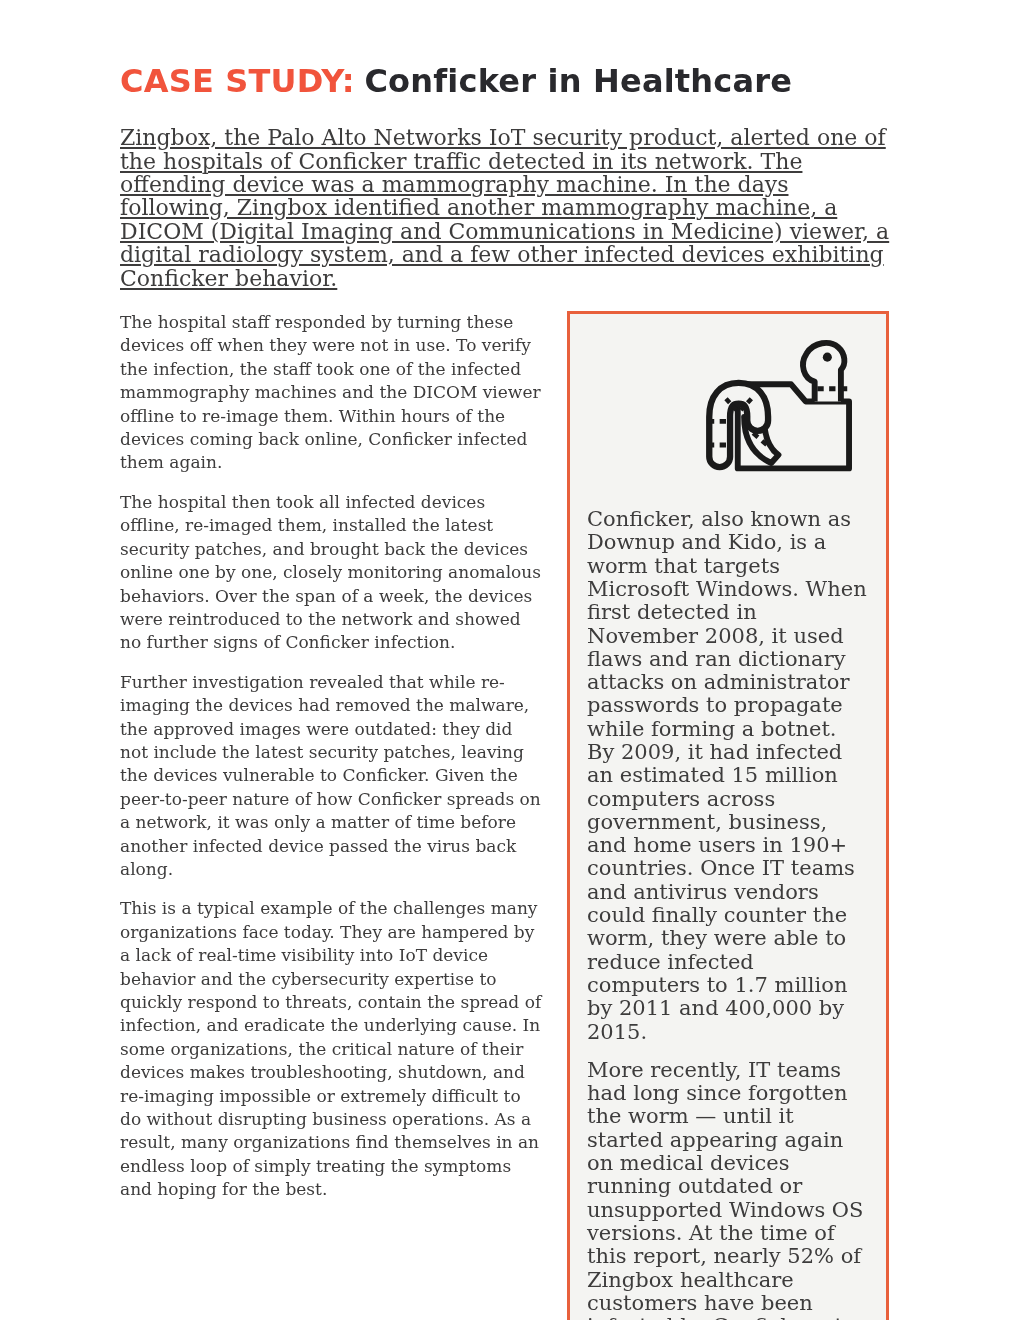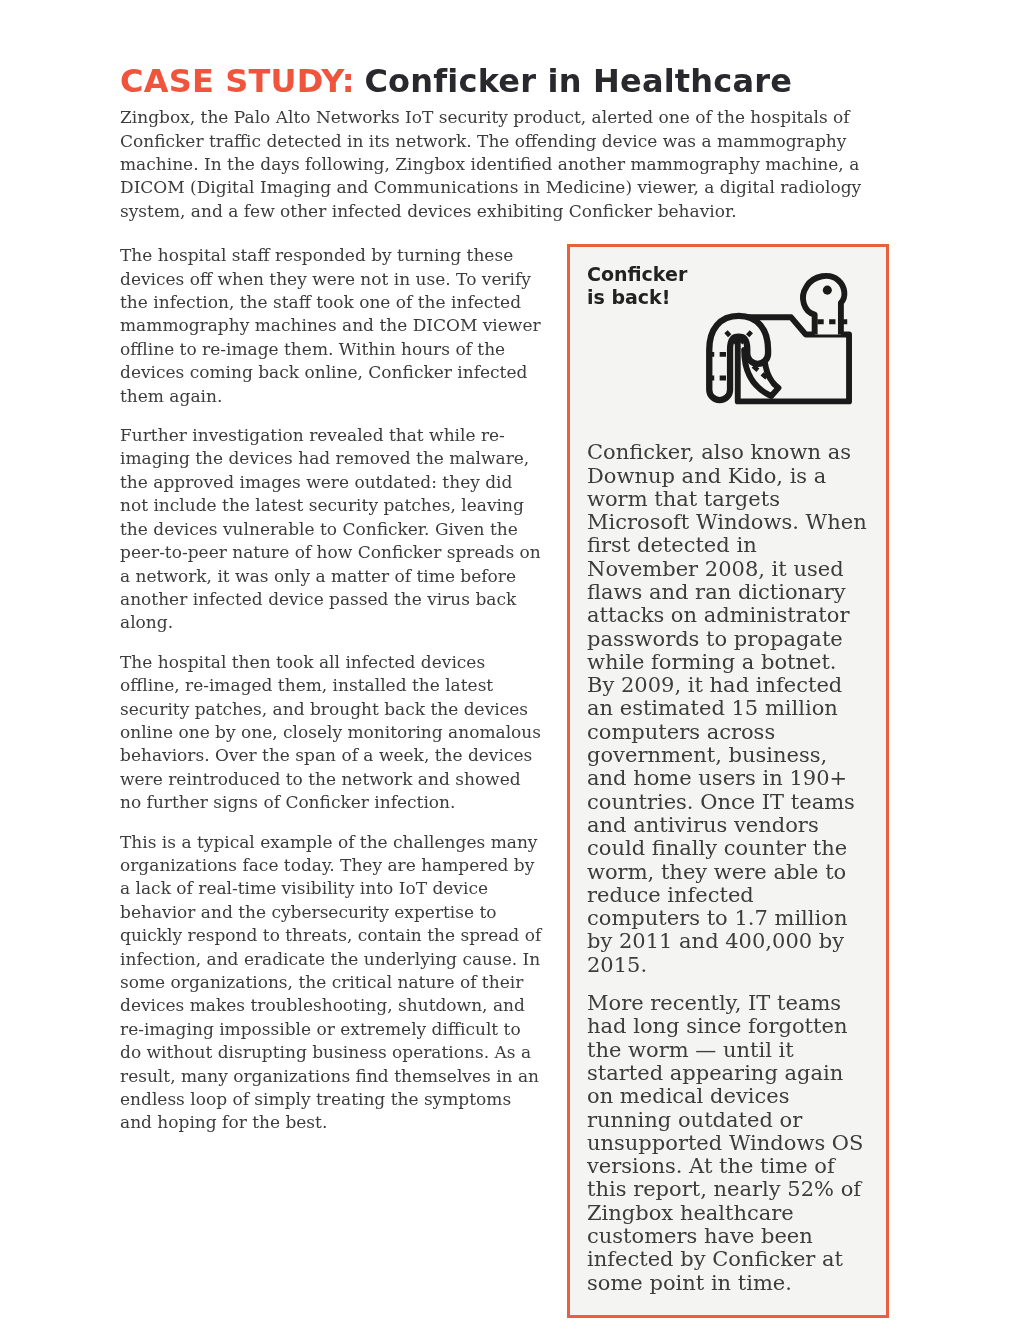--- a/index.html
+++ b/index.html
@@ -5,24 +5,24 @@
   html,body{margin:0;padding:0;}
   body{
     width:1020px;height:1320px;background:#ffffff;
     font-family:"DejaVu Serif","Liberation Serif",serif;
     color:#3d3c3c;overflow:hidden;
   }
   .page{padding:64px 130px 0 120px;box-sizing:border-box;}
   h1{
     font-family:"DejaVu Sans","Liberation Sans",sans-serif;
     font-size:32px;font-weight:bold;letter-spacing:0.2px;
-    color:#29292d;margin:0 0 7px 0;line-height:1.1;
+    color:#29292d;margin:0 0 27px 0;line-height:1.1;
   }
   .accent{color:#f1543c;margin-right:0.30em;}
-  .intro{font-size:17px;line-height:23.4px;margin:0 0 21px 0;width:770px;}
+  .intro{font-size:22px;line-height:23.4px;margin:0 0 21px 0;width:770px;text-decoration:underline;}
   .columns{display:flex;gap:22px;align-items:flex-start;}
   .left-col{width:425px;font-size:17px;line-height:23.4px;}
   .left-col p{margin:0 0 16px 0;}
   .callout{
     width:322px;box-sizing:border-box;flex-shrink:0;
     border:3px solid #e8603c;background:#f4f4f2;
     padding:14px 17px 20px 17px;
   }
   .callout h2{
     font-family:"DejaVu Sans","Liberation Sans",sans-serif;
@@ -42,22 +42,22 @@
   <h1>
     <span class="accent">CASE STUDY:</span><span>Conficker in Healthcare</span>
   </h1>
 
   <p class="intro">Zingbox, the Palo Alto Networks IoT security product, alerted one of the hospitals of Conficker traffic detected in its network. The offending device was a mammography machine. In the days following, Zingbox identified another mammography machine, a DICOM (Digital Imaging and Communications in Medicine) viewer, a digital radiology system, and a few other infected devices exhibiting Conficker behavior.</p>
 
   <div class="columns">
 
     <div class="left-col">
       <p>The hospital staff responded by turning these devices off when they were not in use. To verify the infection, the staff took one of the infected mammography machines and the DICOM viewer offline to re-image them. Within hours of the devices coming back online, Conficker infected them again.</p>
+      <p>The hospital then took all infected devices offline, re-imaged them, installed the latest security patches, and brought back the devices online one by one, closely monitoring anomalous behaviors. Over the span of a week, the devices were reintroduced to the network and showed no further signs of Conficker infection.</p>
       <p>Further investigation revealed that while re-imaging the devices had removed the malware, the approved images were outdated: they did not include the latest security patches, leaving the devices vulnerable to Conficker. Given the peer-to-peer nature of how Conficker spreads on a network, it was only a matter of time before another infected device passed the virus back along.</p>
-      <p>The hospital then took all infected devices offline, re-imaged them, installed the latest security patches, and brought back the devices online one by one, closely monitoring anomalous behaviors. Over the span of a week, the devices were reintroduced to the network and showed no further signs of Conficker infection.</p>
       <p>This is a typical example of the challenges many organizations face today. They are hampered by a lack of real-time visibility into IoT device behavior and the cybersecurity expertise to quickly respond to threats, contain the spread of infection, and eradicate the underlying cause. In some organizations, the critical nature of their devices makes troubleshooting, shutdown, and re-imaging impossible or extremely difficult to do without disrupting business operations. As a result, many organizations find themselves in an endless loop of simply treating the symptoms and hoping for the best.</p>
     </div>
 
     <aside class="callout">
       <svg class="worm-icon" viewBox="0 0 190 168" fill="none" stroke="#1a1a1a" stroke-width="6.5" stroke-linejoin="round">
 
         <path d="M45,60 H104 L120,79 H168 V153 H45 Z"></path>
 
         <path d="M52,96 C52,120 62,138 82,147 L90,138 C77,129 74,112 74,96 Z" fill="#f4f4f2"></path>
 
@@ -68,19 +68,18 @@
         <path d="M12,127 H38" stroke-width="5.5" stroke-dasharray="7 6"></path>
         <path d="M32,76 L45,90" stroke-width="5" stroke-dasharray="6 5"></path>
         <path d="M60,76 L47,90" stroke-width="5" stroke-dasharray="6 5"></path>
         <path d="M62,114 L77,127" stroke-width="5" stroke-dasharray="7 6"></path>
 
         <path d="M130,79 V57 C118,54 113,38 121,26 C129,13 147,11 156,19 C164,26 165,38 159,44 L159,79" fill="#f4f4f2"></path>
         <path d="M133,65 H167" stroke-width="5.5" stroke-dasharray="7 6"></path>
         <circle cx="144" cy="30" r="5" fill="#1a1a1a" stroke="none"></circle>
       </svg>
 
-      <h2>Conficker is back!</h2>
       <p>Conficker, also known as Downup and Kido, is a worm that targets Microsoft Windows. When first detected in November 2008, it used flaws and ran dictionary attacks on administrator passwords to propagate while forming a botnet. By 2009, it had infected an estimated 15 million computers across government, business, and home users in 190+ countries. Once IT teams and antivirus vendors could finally counter the worm, they were able to reduce infected computers to 1.7 million by 2011 and 400,000 by 2015.</p>
       <p>More recently, IT teams had long since forgotten the worm — until it started appearing again on medical devices running outdated or unsupported Windows OS versions. At the time of this report, nearly 52% of Zingbox healthcare customers have been infected by Conficker at some point in time.</p>
     </aside>
 
   </div>
 </div>
 
 </body></html>

